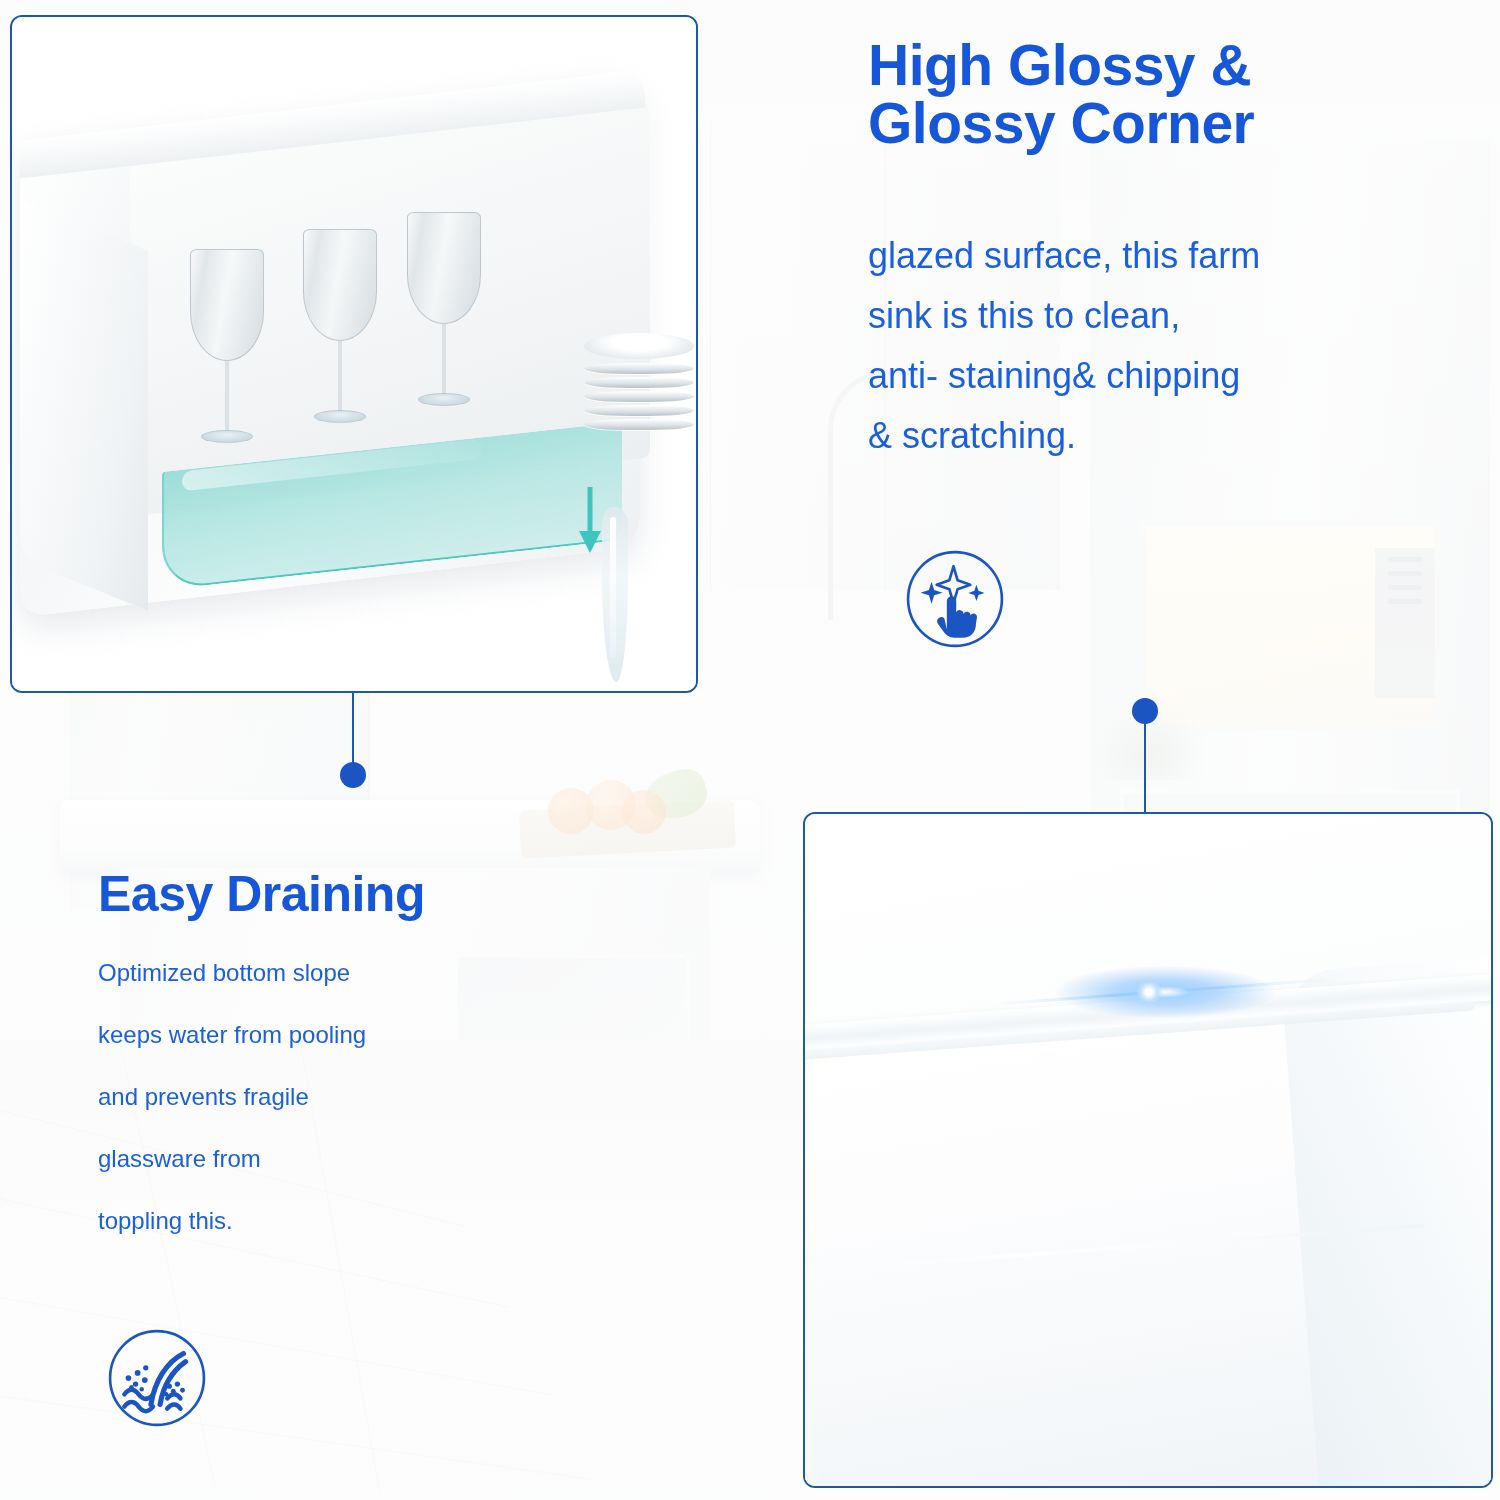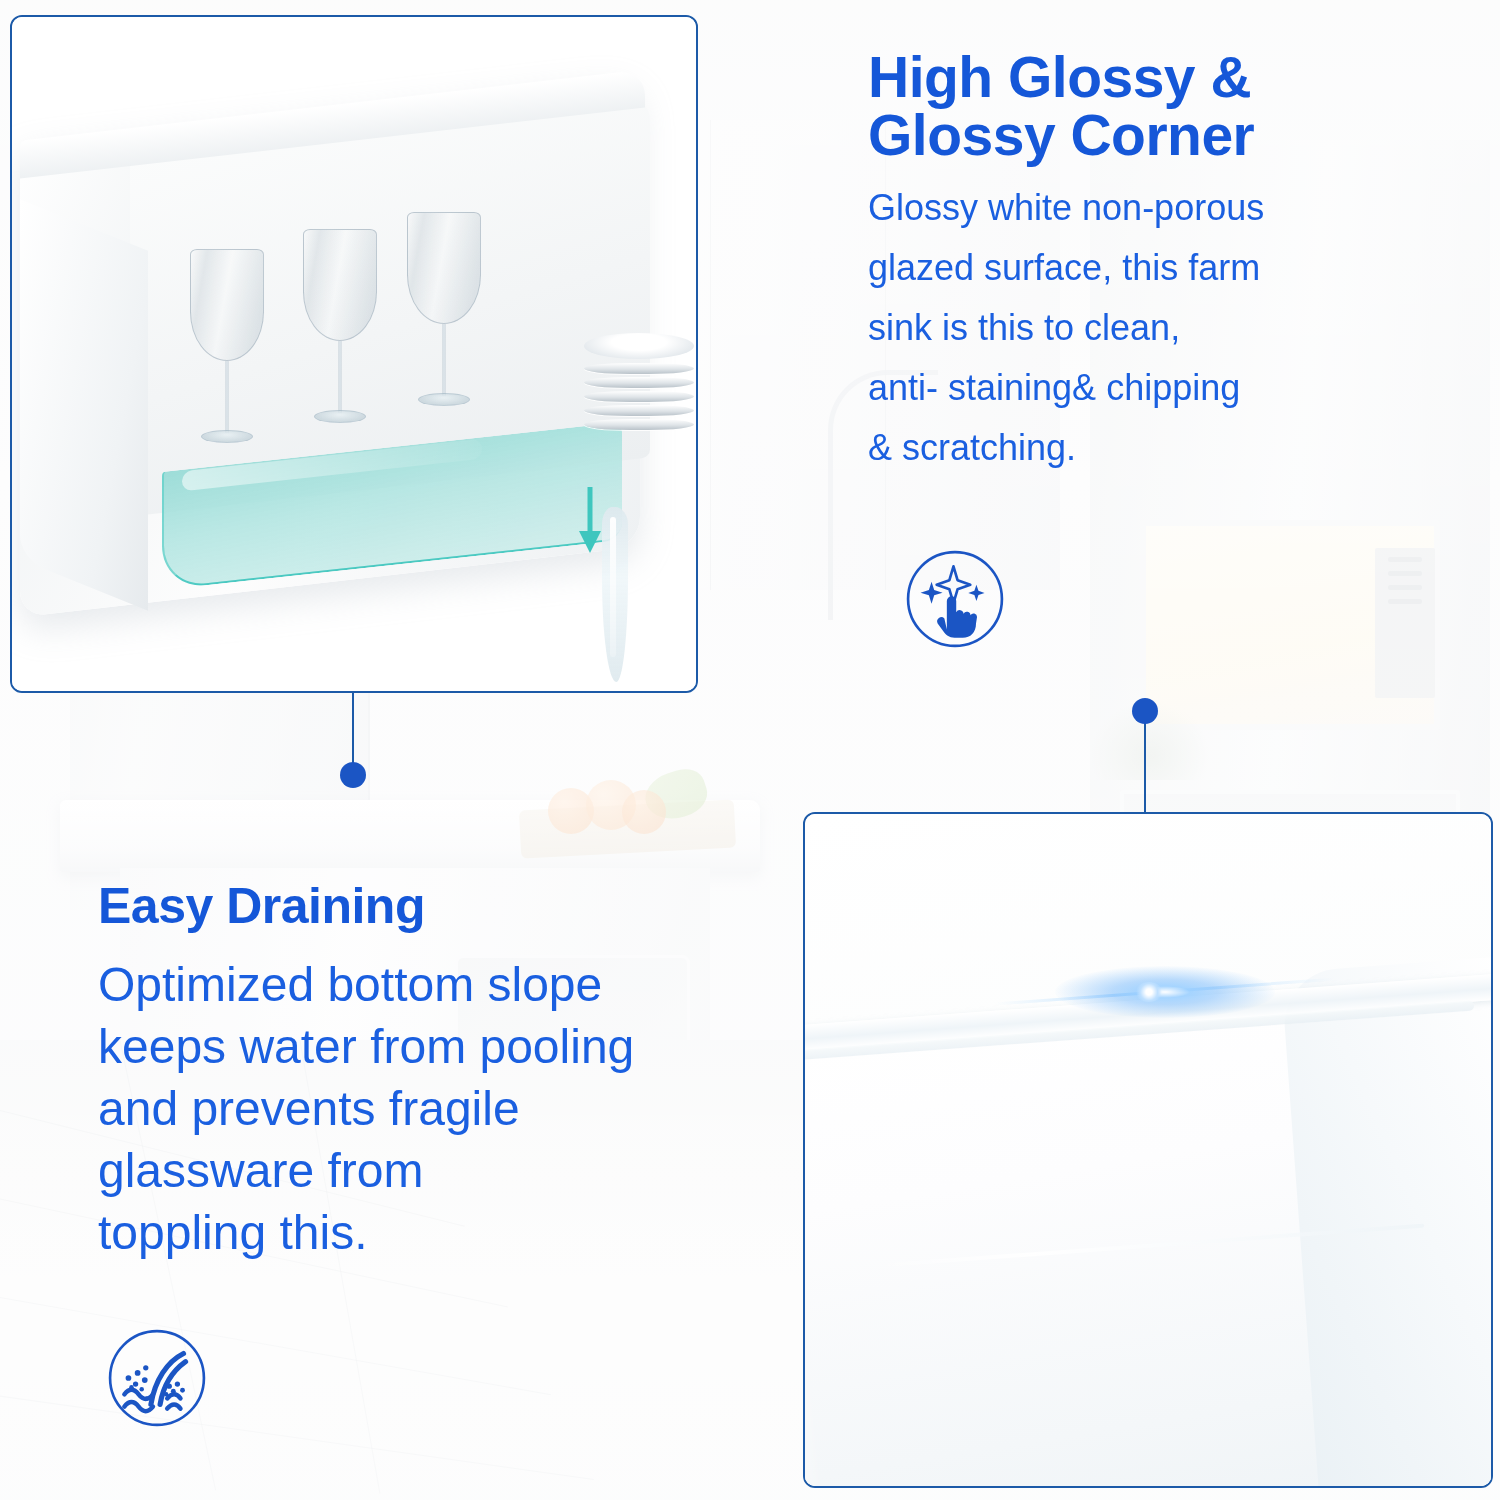--- a/index.html
+++ b/index.html
@@ -259,33 +259,33 @@
     position:absolute; left:190px; top:176px; width:340px; height:3px;
     background:linear-gradient(90deg, rgba(110,180,250,0), rgba(180,220,255,.9) 45%, rgba(110,180,250,0));
     border-radius:3px; transform:rotate(-4.2deg);
   }
 
   
   .conn-line { position:absolute; width:2px; background:#1c5aa8; }
   .conn-dot  { position:absolute; width:26px; height:26px; border-radius:50%; background:#1b55c4; }
 
   
-  .tb { position:absolute;margin-top:12px; }
+  .tb { position:absolute; }
   .tb h2 {
     color:#1557d8; font-weight:bold; letter-spacing:-.5px;
   }
   .tb p { color:#1a5fe0; }
 
   #text-glossy { left:868px; top:36px; width:600px; }
   #text-glossy h2 { font-size:57px; line-height:58px; }
   #text-glossy p  { font-size:36px; line-height:60px; margin-top:14px; font-weight:400; }
 
   #text-draining { left:98px; top:866px; width:600px; }
   #text-draining h2 { font-size:50px; line-height:56px; }
-  #text-draining p  { font-size:48px; line-height:62px; margin-top:20px; font-weight:400; }
+  #text-draining p  { font-size:24px; line-height:62px; margin-top:20px; font-weight:400; }
 
   
   .feat-icon { position:absolute; width:102px; height:102px; }
   #icon-clean-touch { left:904px; top:548px; }
   #icon-drain-flow  { left:106px; top:1327px; }
 </style>
 </head>
 <body>
 
 <div id="bg">
@@ -393,21 +393,21 @@
     <div class="flareCore"></div>
   </div>
 </div>
 
 <div class="tb" id="text-glossy">
   <h2>
     <span>High Glossy &amp;</span><br>
     <span>Glossy Corner</span>
   </h2>
   <p>
-    <span>Glossy white non-porous</span><br>
+    <br>
     <span>glazed surface, this farm</span><br>
     <span>sink is this to clean,</span><br>
     <span>anti- staining&amp; chipping</span><br>
     <span>&amp; scratching.</span>
   </p>
 </div>
 
 <div class="tb" id="text-draining">
   <h2>Easy Draining</h2>
   <p>

